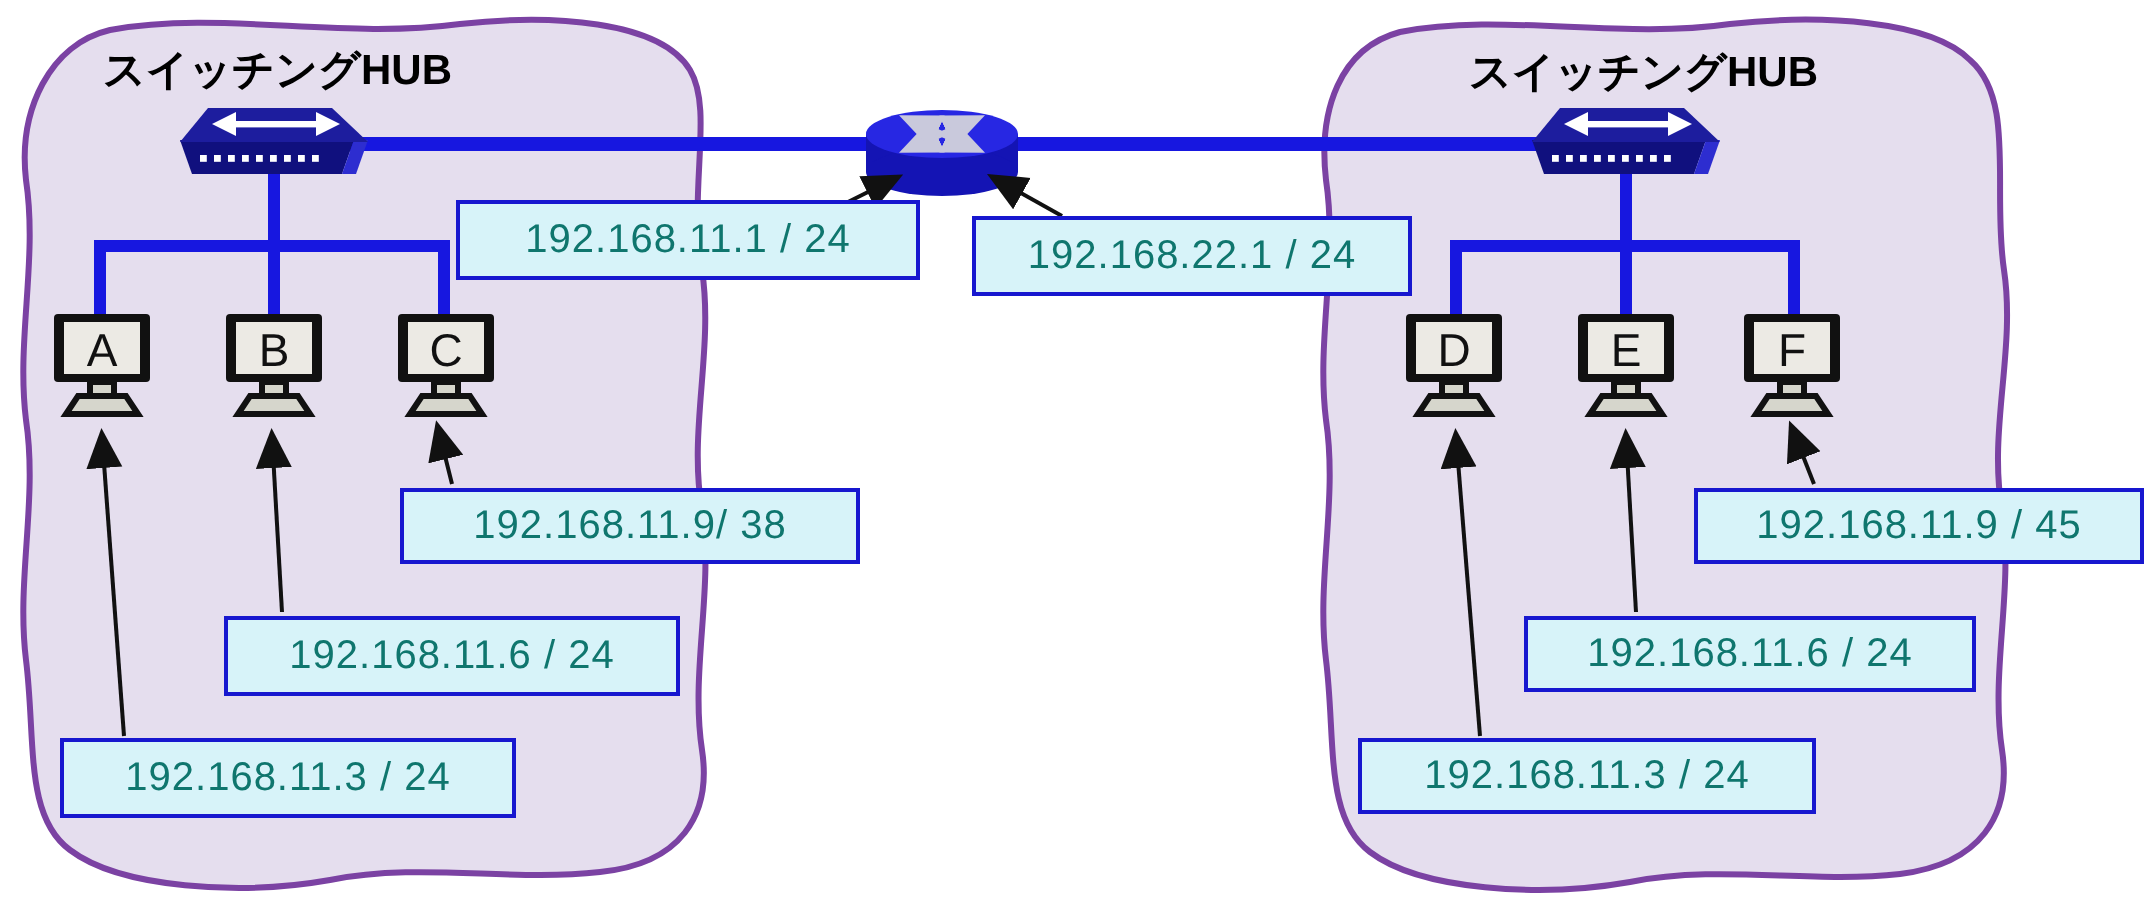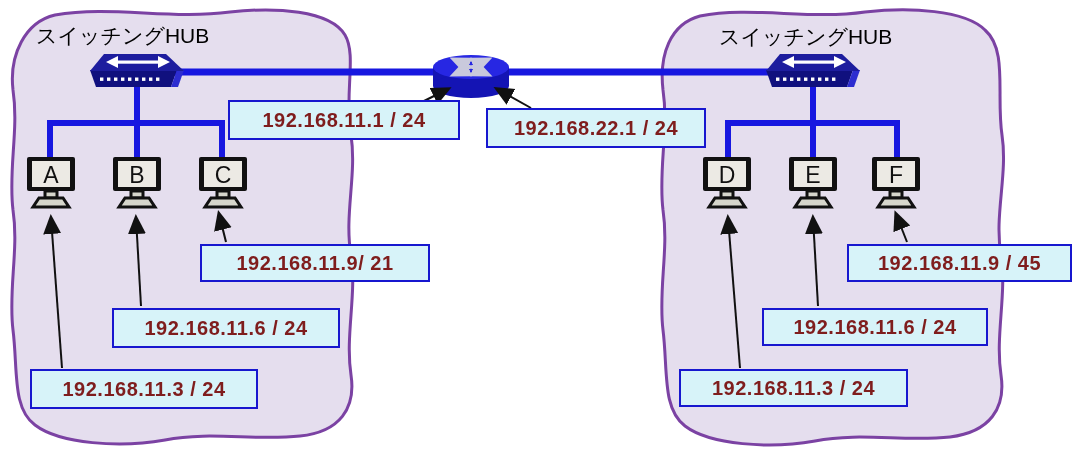--- a/index.html
+++ b/index.html
@@ -3,28 +3,28 @@
 <meta charset="utf-8">
 <style>
   html,body{margin:0;padding:0;background:#ffffff;}
   .stage{
     position:relative;width:1076px;height:452px;overflow:hidden;
     font-family:"Liberation Sans","DejaVu Sans",sans-serif;
     background:#ffffff;
   }
   .stage svg{position:absolute;left:0;top:0;}
   .node-label{
-    position:absolute;text-align:left;color:#000;
-    font-size:21px;line-height:24px;white-space:nowrap;
+    position:absolute;text-align:right;color:#000;
+    font-size:21px;line-height:24px;white-space:nowrap;font-weight:bold;
   }
   .ip-box{
     position:absolute;box-sizing:border-box;
     background:#d7f3f9;border:2px solid #1717cf;
     display:flex;align-items:center;justify-content:center;
-    font-size:20px;font-weight:bold;color:#7f1d1d;letter-spacing:.5px;
+    font-size:20px;font-weight:normal;color:#0f766e;letter-spacing:.5px;
     white-space:nowrap;
   }
 </style>
 </head>
 <body>
 
 <div class="stage">
 
   <svg width="1076" height="452" viewBox="0 0 1076 452">
     <defs>
@@ -177,19 +177,19 @@
   </svg>
 
   <div class="node-label" style="left:36px;top:24px;width:190px;">スイッチングHUB</div>
   <div class="node-label" style="left:719px;top:25px;width:190px;">スイッチングHUB</div>
 
   <div class="ip-box" style="left:228px;top:100px;width:232px;height:40px;">192.168.11.1 / 24</div>
   <div class="ip-box" style="left:486px;top:108px;width:220px;height:40px;">192.168.22.1 / 24</div>
 
   <div class="ip-box" style="left:30px;top:369px;width:228px;height:40px;">192.168.11.3 / 24</div>
   <div class="ip-box" style="left:112px;top:308px;width:228px;height:40px;">192.168.11.6 / 24</div>
-  <div class="ip-box" style="left:200px;top:244px;width:230px;height:38px;">192.168.11.9/ 21</div>
+  <div class="ip-box" style="left:200px;top:244px;width:230px;height:38px;">192.168.11.9/ 38</div>
 
   <div class="ip-box" style="left:679px;top:369px;width:229px;height:38px;">192.168.11.3 / 24</div>
   <div class="ip-box" style="left:762px;top:308px;width:226px;height:38px;">192.168.11.6 / 24</div>
   <div class="ip-box" style="left:847px;top:244px;width:225px;height:38px;">192.168.11.9 / 45</div>
 
 </div>
 
 </body></html>

